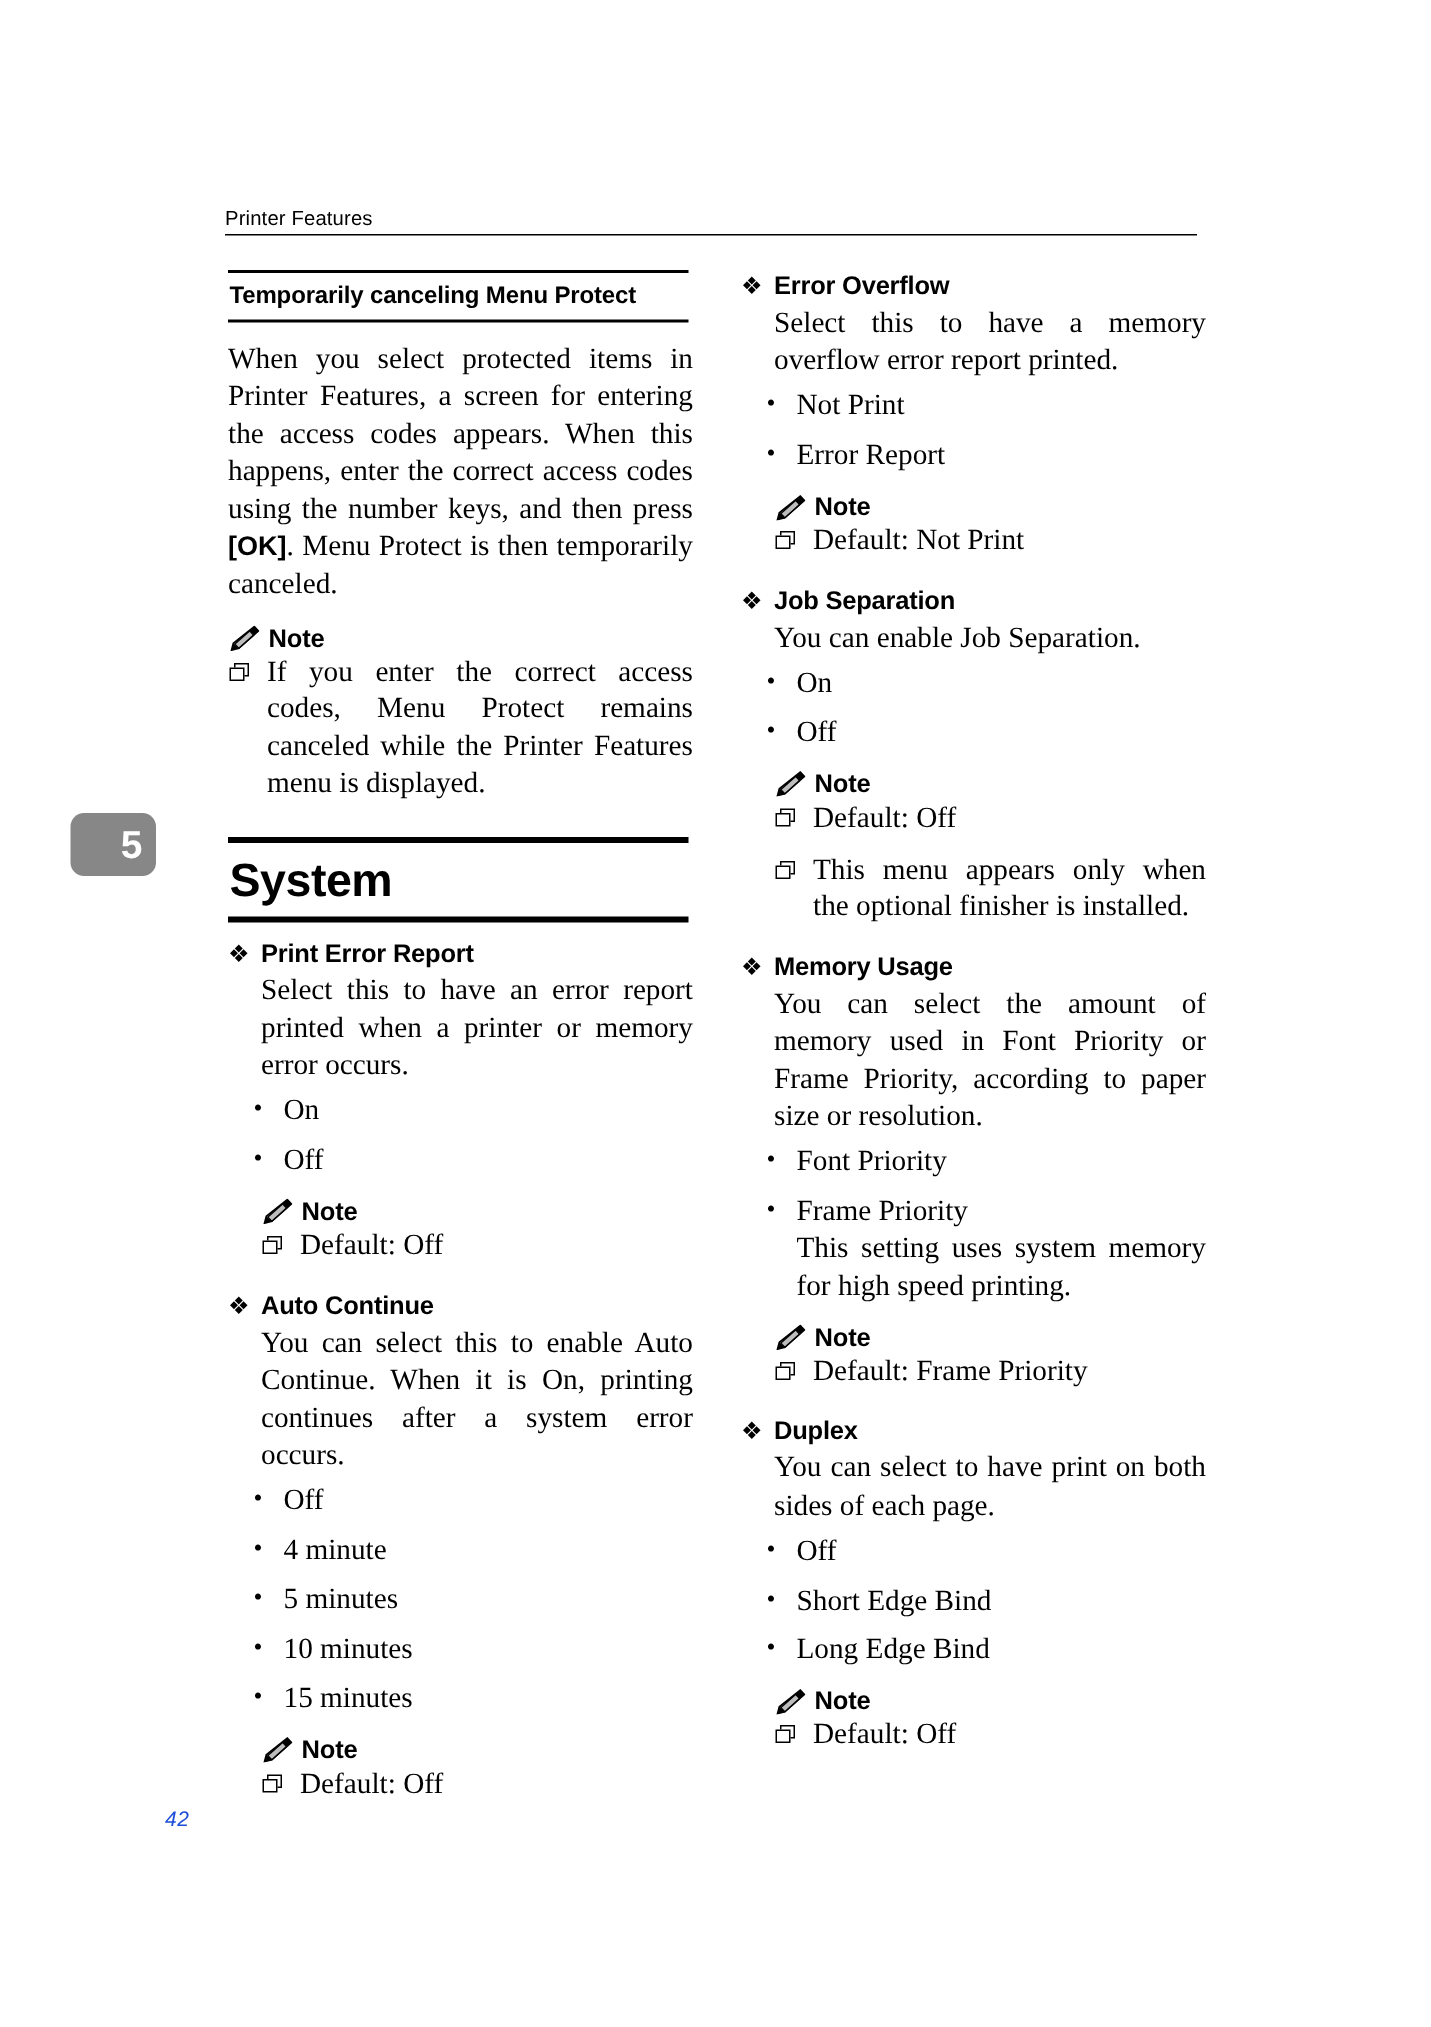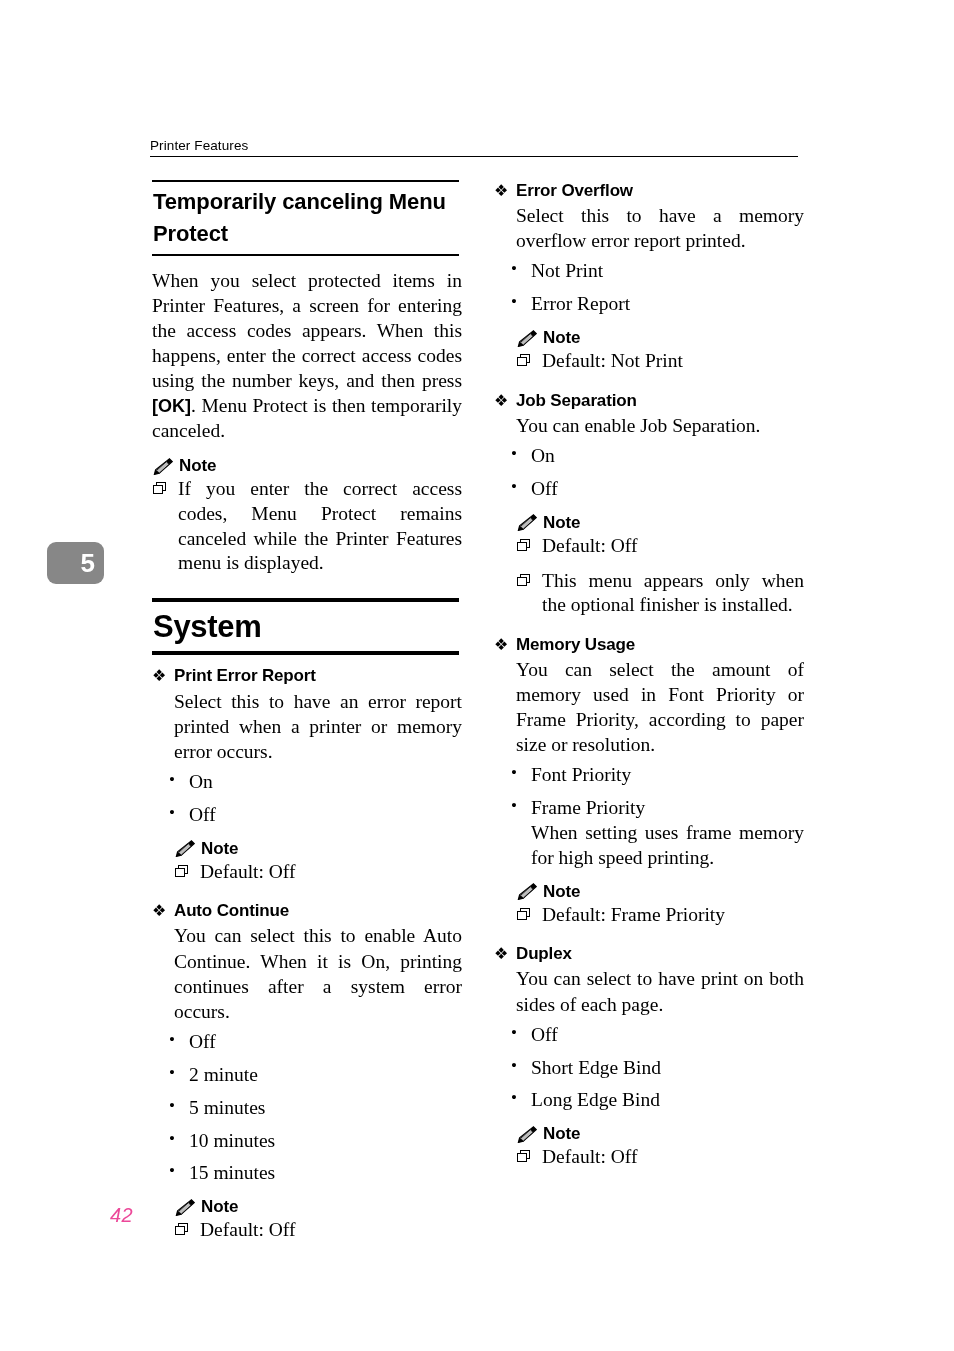--- a/index.html
+++ b/index.html
@@ -80,21 +80,21 @@
     border-top: 2.2px solid #000;
     width: 307px;
   }
   .sub-head .rule-thin-bot {
     border-top: 2.2px solid #000;
     width: 307px;
   }
   .sub-head-text {
     font-family: "Liberation Sans", sans-serif;
     font-weight: bold;
-    font-size: 22px;
+    font-size: 16px;
     line-height: 1.45;
     padding: 4px 0 4px 1px;
     letter-spacing: -.1px;
   }
 
   .big-head {
     margin: 0 0 10px 0;
   }
   .big-head .rule-thick {
     border-top: 4.2px solid #000;
@@ -242,23 +242,23 @@
     box-sizing: border-box;
     background: #fff;
   }
 
   
   .folio {
     position: absolute;
     left: 110px;
     top: 1204px;
     font-family: "Liberation Sans", sans-serif;
-    font-size: 20px;
+    font-size: 14px;
     font-style: italic;
-    color: #ec4899;
+    color: #1d4ed8;
     letter-spacing: .4px;
   }
 
   b.kbd { font-family: "Liberation Sans", sans-serif; font-weight: bold; font-size: 18px; }
 </style>
 </head>
 <body>
 
 <div class="page">
 
@@ -349,21 +349,21 @@
     <div class="section">
       <div class="sec-head">
         <span class="diamond-icon">❖</span>
         <span class="sec-title">Auto Continue</span>
       </div>
       <div class="sec-body">
         <p class="body">You can select this to enable Auto Continue. When it is On, printing continues after a system error occurs.</p>
       </div>
       <ul class="dots">
         <li><span>Off</span></li>
-        <li><span>2 minute</span></li>
+        <li><span>4 minute</span></li>
         <li><span>5 minutes</span></li>
         <li><span>10 minutes</span></li>
         <li><span>15 minutes</span></li>
       </ul>
       <div class="note">
         <div class="note-title">
           <span class="pencil">
             <svg width="21" height="17" viewBox="0 0 21 17" xmlns="http://www.w3.org/2000/svg">
               <polygon points="17.5,0.8 20.2,3.6 7.2,15.2 2.4,16.4 3.6,11.8" fill="#ffffff" stroke="#000000" stroke-width="1.2"></polygon>
               <polygon points="17.5,0.8 20.2,3.6 17.0,6.4 14.4,3.6" fill="#000000"></polygon>
@@ -475,21 +475,21 @@
       </div>
       <div class="sec-body">
         <p class="body">You can select the amount of memory used in Font Priority or Frame Priority, according to paper size or resolution.</p>
       </div>
       <ul class="dots">
         <li>
           <span>Font Priority</span>
         </li>
         <li>
           <span>Frame Priority</span>
-          <span class="sub">When setting uses frame memory for high speed printing.</span>
+          <span class="sub">This setting uses system memory for high speed printing.</span>
         </li>
       </ul>
       <div class="note">
         <div class="note-title">
           <span class="pencil">
             <svg width="21" height="17" viewBox="0 0 21 17" xmlns="http://www.w3.org/2000/svg">
               <polygon points="17.5,0.8 20.2,3.6 7.2,15.2 2.4,16.4 3.6,11.8" fill="#ffffff" stroke="#000000" stroke-width="1.2"></polygon>
               <polygon points="17.5,0.8 20.2,3.6 17.0,6.4 14.4,3.6" fill="#000000"></polygon>
               <polygon points="3.6,11.8 2.4,16.4 7.2,15.2" fill="#000000"></polygon>
               <polygon points="14.4,3.6 17.0,6.4 7.2,15.2 4.6,12.4" fill="#bdbdbd" stroke="#000000" stroke-width="0.9"></polygon>

